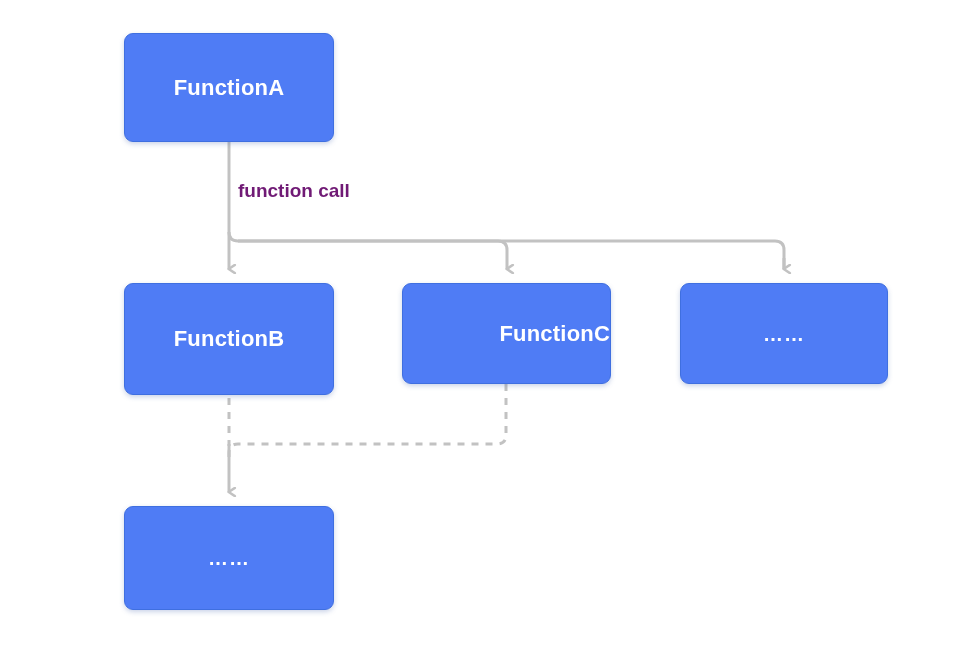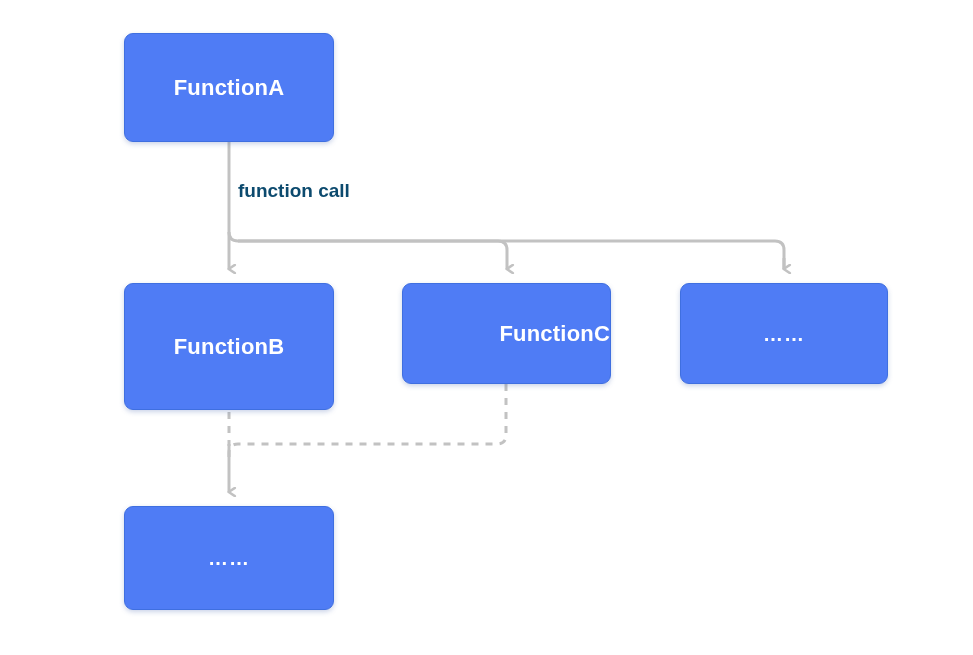--- a/index.html
+++ b/index.html
@@ -42,28 +42,28 @@
   }
   .node-label {
     user-select: none;
     line-height: 1;
   }
   .node-label.ellipsis {
     font-size: 20px;
     letter-spacing: 1px;
   }
   #node-function-a { left: 124px; top: 33px;  width: 210px; height: 109px; }
-  #node-function-b { left: 124px; top: 283px; width: 210px; height: 127px; }
+  #node-function-b { left: 124px; top: 283px; width: 210px; height: 112px; }
   #node-function-c { left: 402px; top: 283px; width: 209px; height: 101px; justify-content: flex-end; }
   #node-more-siblings { left: 680px; top: 283px; width: 208px; height: 101px; }
   #node-more-children { left: 124px; top: 506px; width: 210px; height: 104px; }
 
   .edge-label {
     position: absolute;
-    color: #0c4a6e;
+    color: #701a75;
     font-size: 19px;
     font-weight: bold;
     white-space: nowrap;
     z-index: 3;
   }
   #label-function-call { left: 238px; top: 180px; }
 </style>
 </head>
 <body>
 

